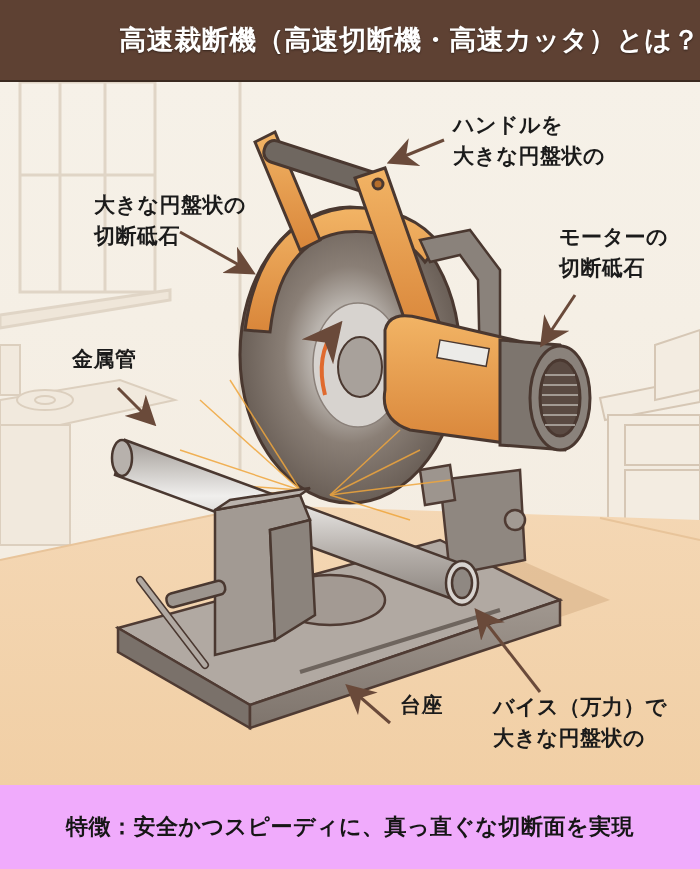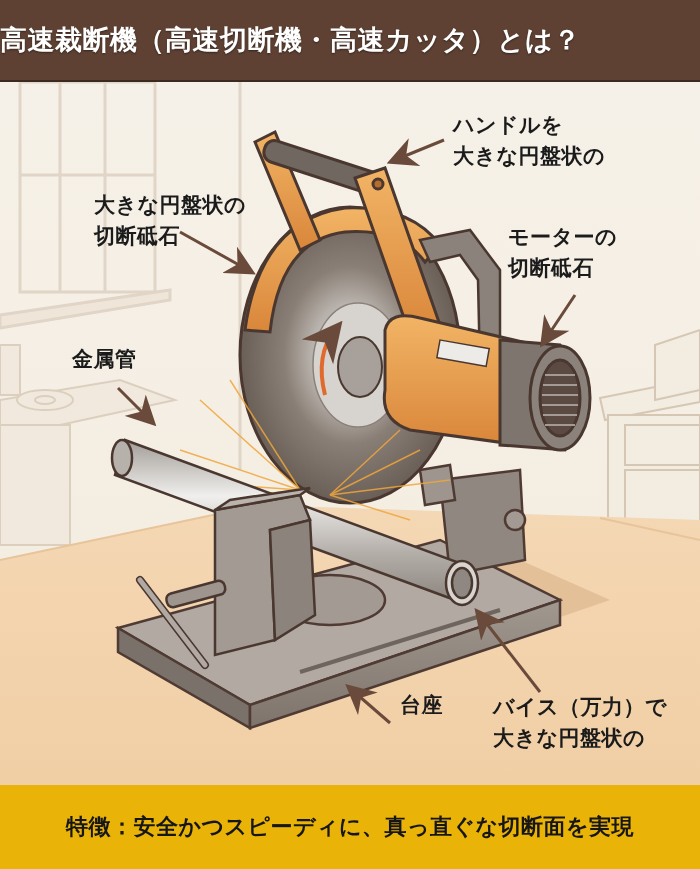--- a/index.html
+++ b/index.html
@@ -1,35 +1,35 @@
 <!DOCTYPE html>
 <html><head>
 <meta charset="utf-8">
 <style>
   * { margin: 0; padding: 0; box-sizing: border-box; }
   html, body { width: 700px; height: 869px; overflow: hidden; background: #fbfaf7; }
   body { font-family: "DejaVu Sans", "Liberation Sans", sans-serif; position: relative; }
   .title-bar {
     position: absolute; left: 0; top: 0; width: 700px; height: 82px;
     background: #5e4133; border-bottom: 2px solid #3a2a20;
-    display: flex; align-items: center; justify-content: flex-start;
+    display: flex; align-items: center; justify-content: flex-end;
   }
   .title-text {
     color: #ffffff; font-size: 27px; font-weight: bold; letter-spacing: 0.5px;
     text-shadow: 0 1px 2px rgba(0,0,0,0.45);
   }
   .scene { position: absolute; left: 0; top: 82px; width: 601px; height: 703px; }
   .scene svg { position: absolute; left: 0; top: 0; }
   .label {
     position: absolute; color: #1b1b1b; font-size: 21px; font-weight: bold;
     line-height: 31px; white-space: nowrap; letter-spacing: 0.5px;
   }
   .footer {
     position: absolute; left: 0; top: 785px; width: 700px; height: 84px;
-    background: #eab308; display: flex; align-items: center; justify-content: center;
+    background: #f0abfc; display: flex; align-items: center; justify-content: center;
   }
   .footer-text { color: #161616; font-size: 22px; font-weight: bold; letter-spacing: 0.5px; }
 </style>
 </head>
 <body>
 
 <div class="title-bar">
   <span class="title-text">高速裁断機（高速切断機・高速カッタ）とは？</span>
 </div>
 
@@ -191,21 +191,21 @@
   <div class="label" style="left:453px; top:28px;">
     <div>ハンドルを</div>
     <div>大きな円盤状の</div>
   </div>
 
   <div class="label" style="left:48px; top:108px;margin-left:46px;">
     <div>大きな円盤状の</div>
     <div>切断砥石</div>
   </div>
 
-  <div class="label" style="left:508px; top:140px;">
+  <div class="label" style="left:559px; top:140px;">
     <div>モーターの</div>
     <div>切断砥石</div>
   </div>
 
   <div class="label" style="left:72px; top:262px;">
     <div>金属管</div>
   </div>
 
   <div class="label" style="left:493px; top:610px;">
     <div>バイス（万力）で</div>

